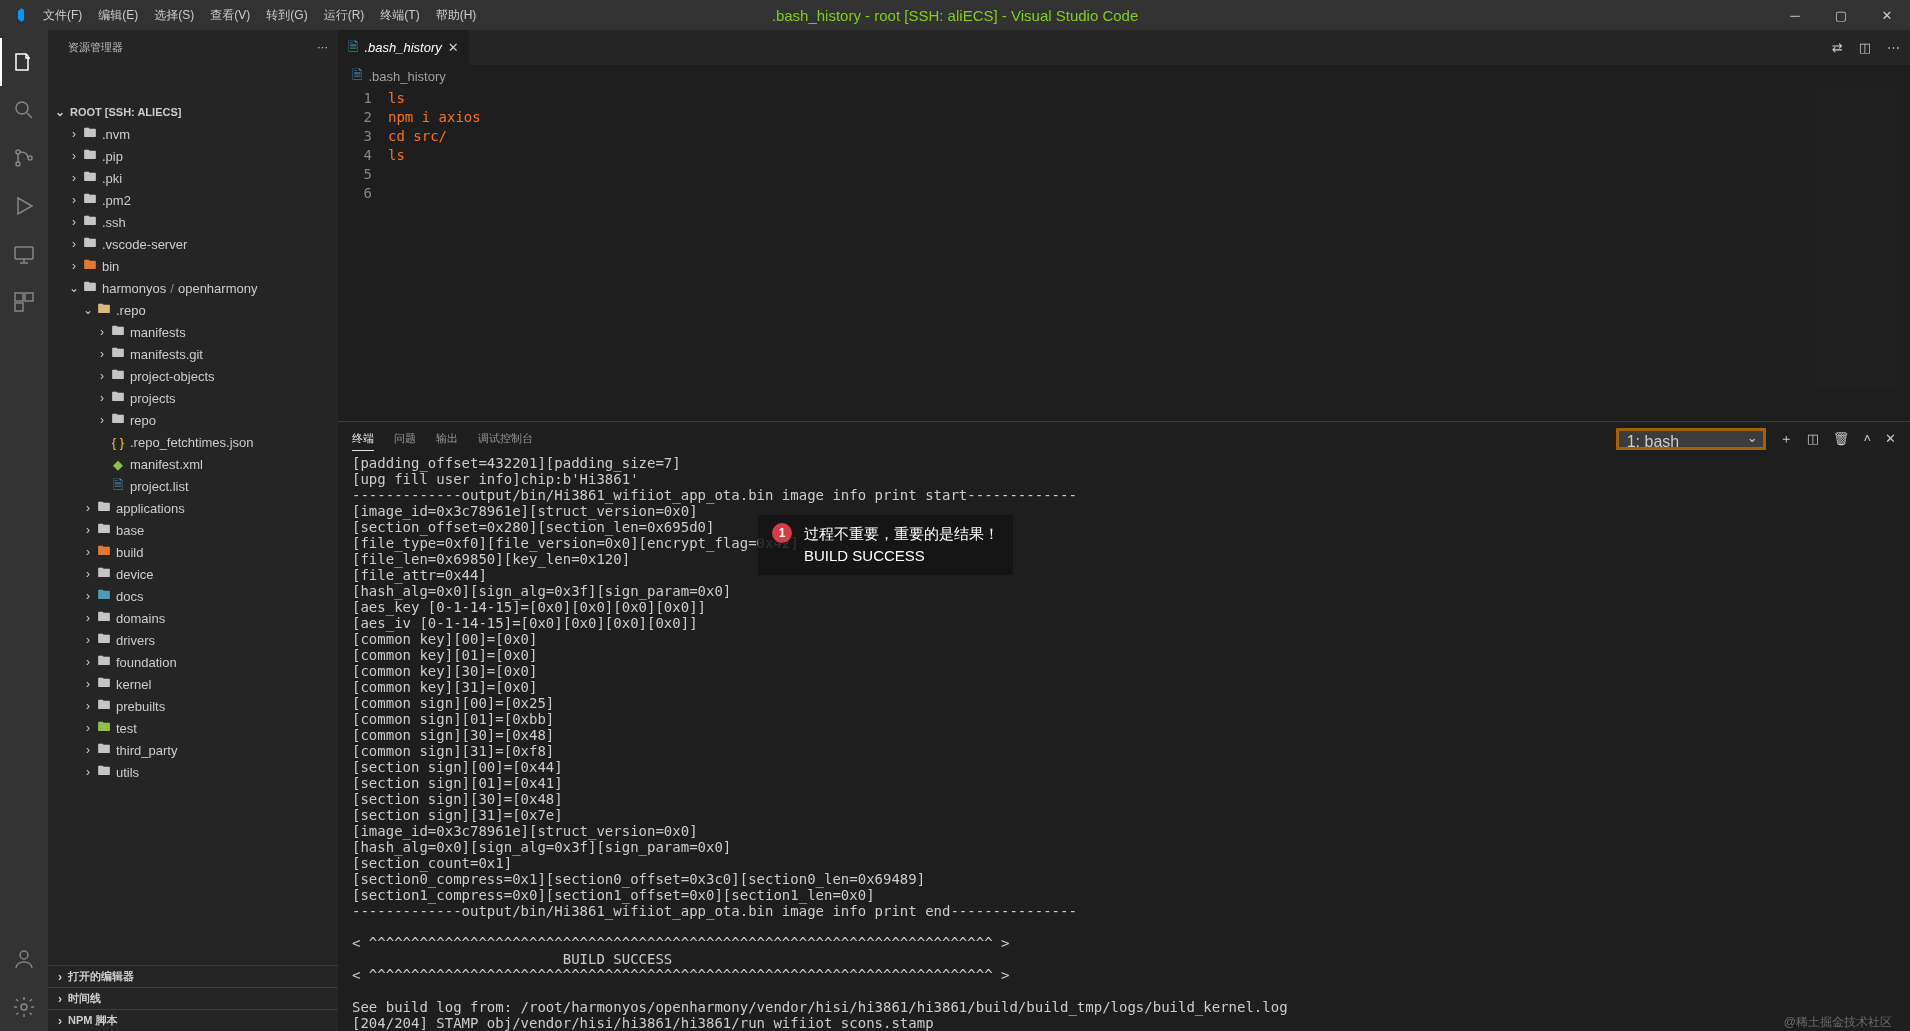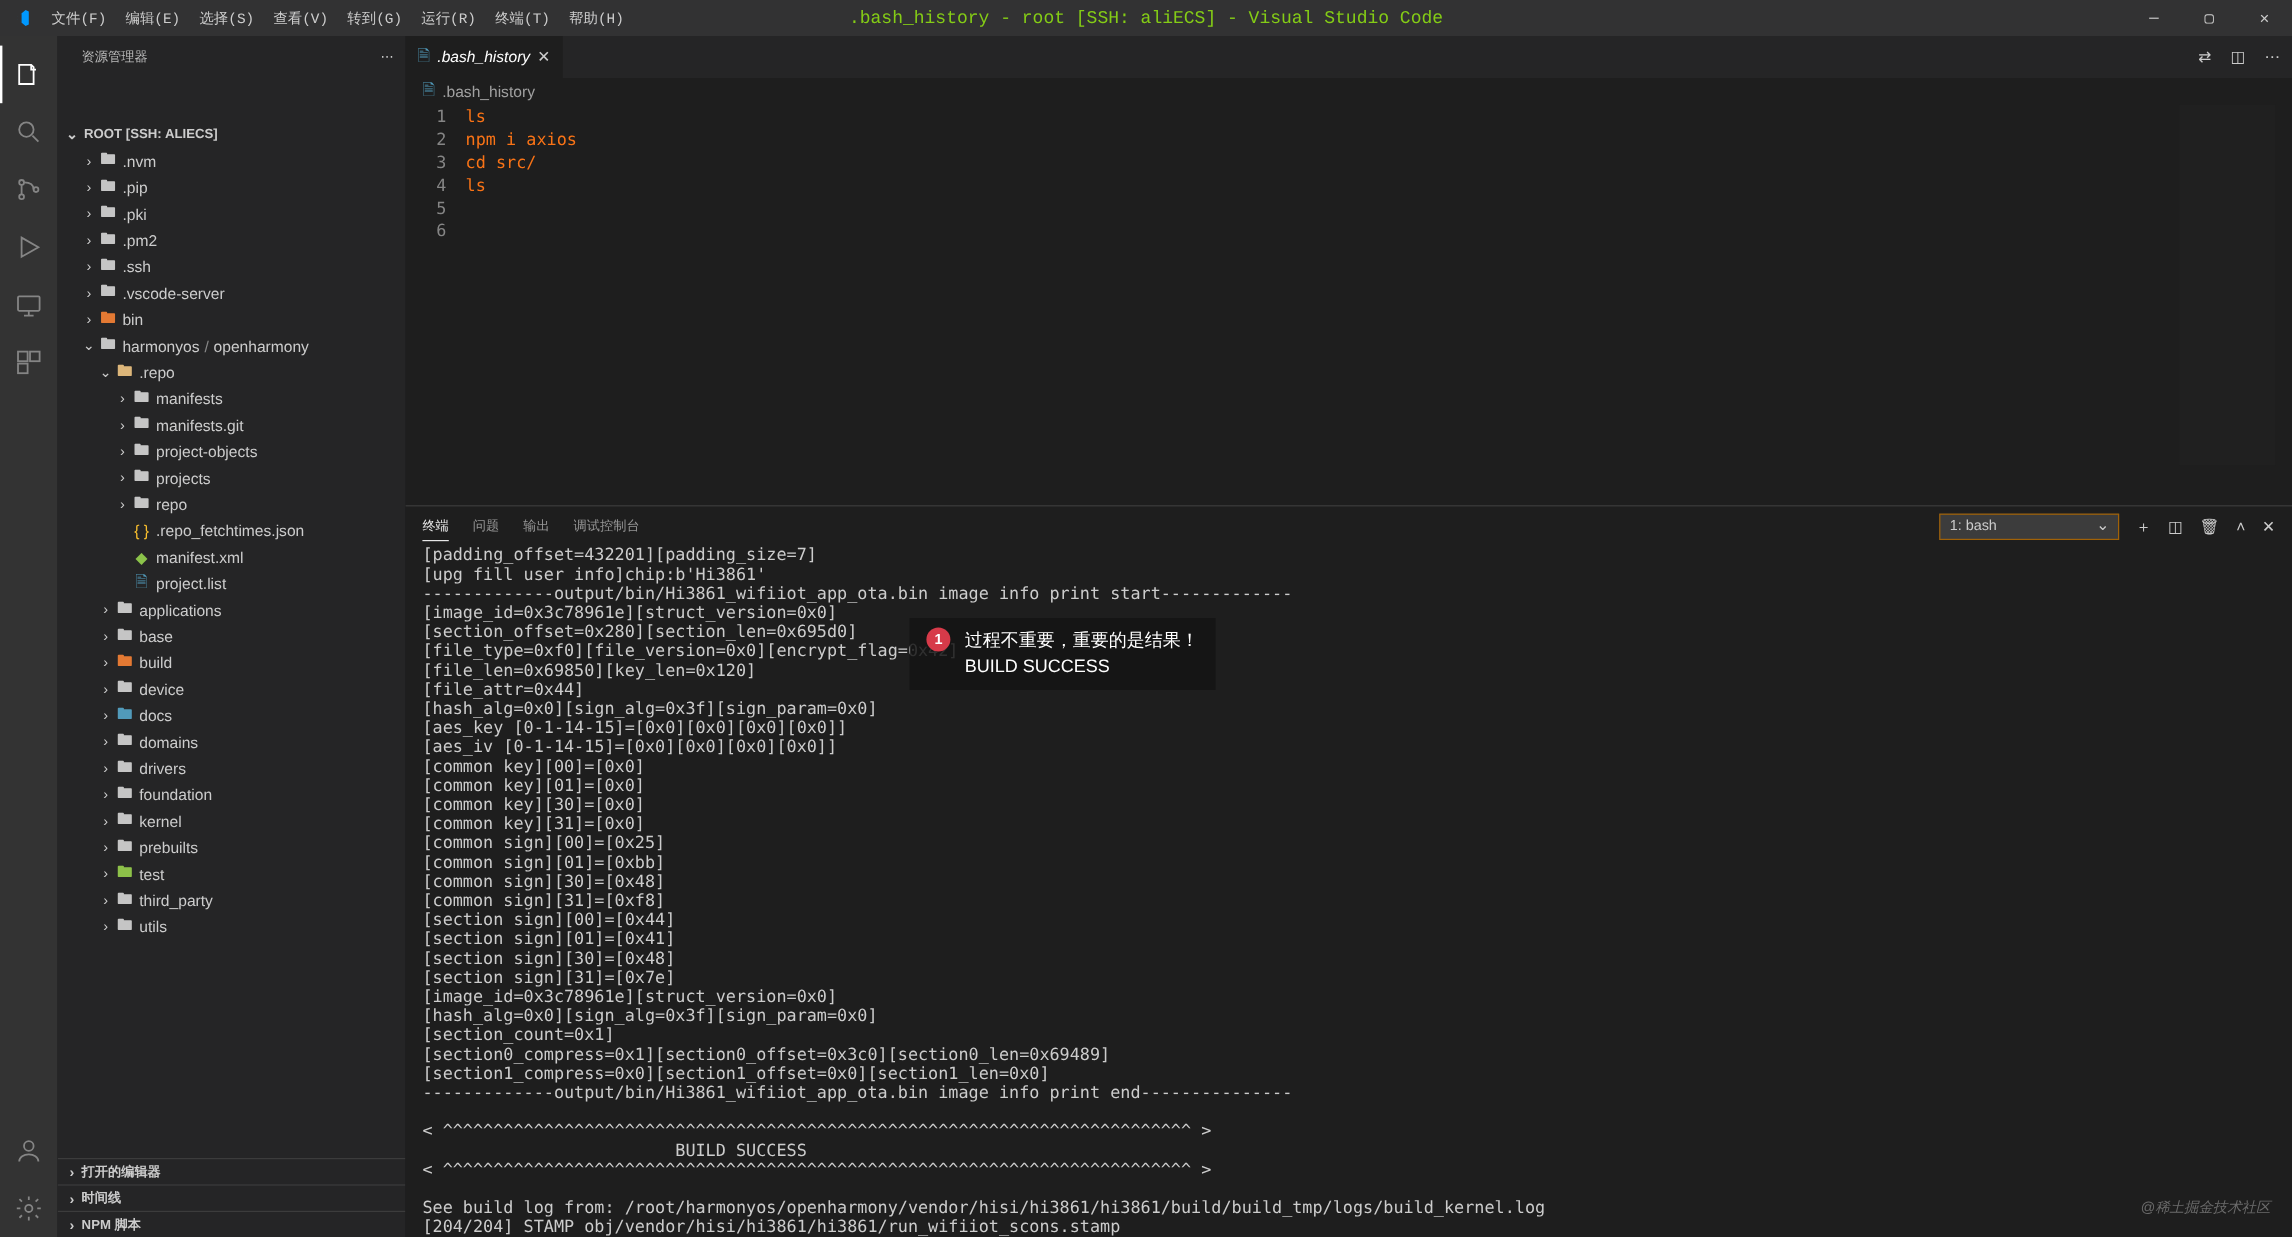--- a/index.html
+++ b/index.html
@@ -13,21 +13,20 @@
   overflow: hidden;
   display: flex;
   flex-direction: column;
 }
 .titlebar {
   height: 30px;
   background: #323233;
   display: flex;
   align-items: center;
   position: relative;
-  font-family: Liberation Mono, monospace;
 }
 .titlebar-logo { width: 35px; display:flex; align-items:center; justify-content:center; }
 .titlebar-logo svg { width:16px; height:16px; }
 .menu-items { display: flex; }
 .menu-item { padding: 0 8px; height:30px; display:flex; align-items:center; cursor:pointer; color:#cccccc; font-size:12px; }
 .title-center { position:absolute; left:50%; transform:translateX(-50%); color:#84cc16; font-size:15px; }
 .window-controls { margin-left:auto; display:flex; }
 .win-ctrl { width:46px; height:30px; display:flex; align-items:center; justify-content:center; cursor:pointer; color:#cccccc; }
 
 .main-area { flex:1; display:flex; overflow:hidden; }
@@ -67,31 +66,31 @@
 .gutter { width:50px; text-align:right; padding-right:16px; color:#858585; font-family:Consolas,monospace; font-size:14px; line-height:19px; padding-top:2px; }
 .code-lines { flex:1; font-family:Consolas,monospace; font-size:14px; line-height:19px; color:#f97316; padding-top:2px; }
 .minimap { position:absolute; right:14px; top:0; width:80px; height:100%; background:rgba(40,40,40,0.3); }
 
 .panel { height:610px; display:flex; flex-direction:column; border-top:1px solid #3c3c3c; background:#1e1e1e;margin-top:33px; }
 .panel-tabs { height:33px; display:flex; align-items:center; padding:0 14px; justify-content:space-between; }
 .panel-tabs-left { display:flex; gap:20px; }
 .panel-tab { font-size:11px; color:#969696; cursor:pointer; padding:4px 0; }
 .panel-tab.active { color:#e7e7e7; border-bottom:1px solid #e7e7e7; }
 .panel-tabs-right { display:flex; align-items:center; gap:14px; color:#cccccc; }
-.term-select { background:#3c3c3c; border:1px solid #a16207; color:#cccccc; font-size:12px; padding:2px 26px 2px 8px; height:22px; min-width:150px; cursor:pointer; appearance:none; position:relative; }
+.term-select { background:#3c3c3c; border:3px solid #a16207; color:#cccccc; font-size:16px; padding:2px 26px 2px 8px; height:22px; min-width:150px; cursor:pointer; appearance:none; position:relative; }
 .term-select-wrap { position:relative; }
 .term-select-wrap::after { content:'⌄'; position:absolute; right:8px; top:2px; pointer-events:none; color:#cccccc; }
 .panel-tabs-right span { cursor:pointer; }
 .terminal { flex:1; font-family:Consolas,monospace; font-size:14px; line-height:16px; color:#cccccc; padding:0 14px; white-space:pre; overflow:hidden; }
 
 .annotation { position:absolute; display:flex; align-items:flex-start; gap:12px; background:rgba(20,20,20,0.85); padding:8px 14px; }
 .annotation-badge { width:20px; height:20px; border-radius:50%; background:#d73a49; color:#fff; font-size:12px; display:flex; align-items:center; justify-content:center; font-weight:600; }
 .annotation-text { color:#fff; font-size:15px; line-height:22px; }
 
-.watermark { position:absolute; right:18px; bottom:16px; color:#6a6a6a; font-size:12px;font-style:italic; }
+.watermark { position:absolute; right:18px; bottom:0; color:#6a6a6a; font-size:12px; }
 </style>
 </head>
 <body>
 
 <div class="titlebar">
   <div class="titlebar-logo">
     <svg viewBox="0 0 24 24" fill="#0098ff">
         <path d="M17 2l-12 10 12 10 4-2V4l-4-2zM5 12l7-6v12l-7-6z"></path>
       </svg>
   </div>

